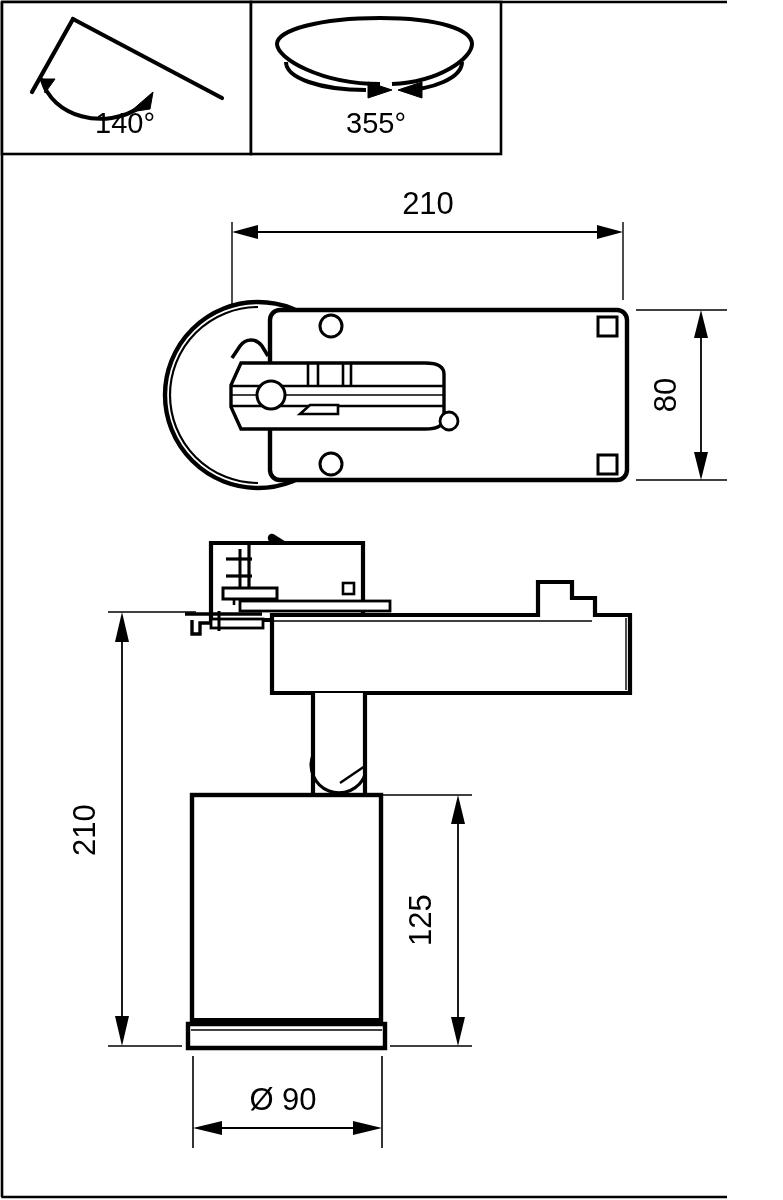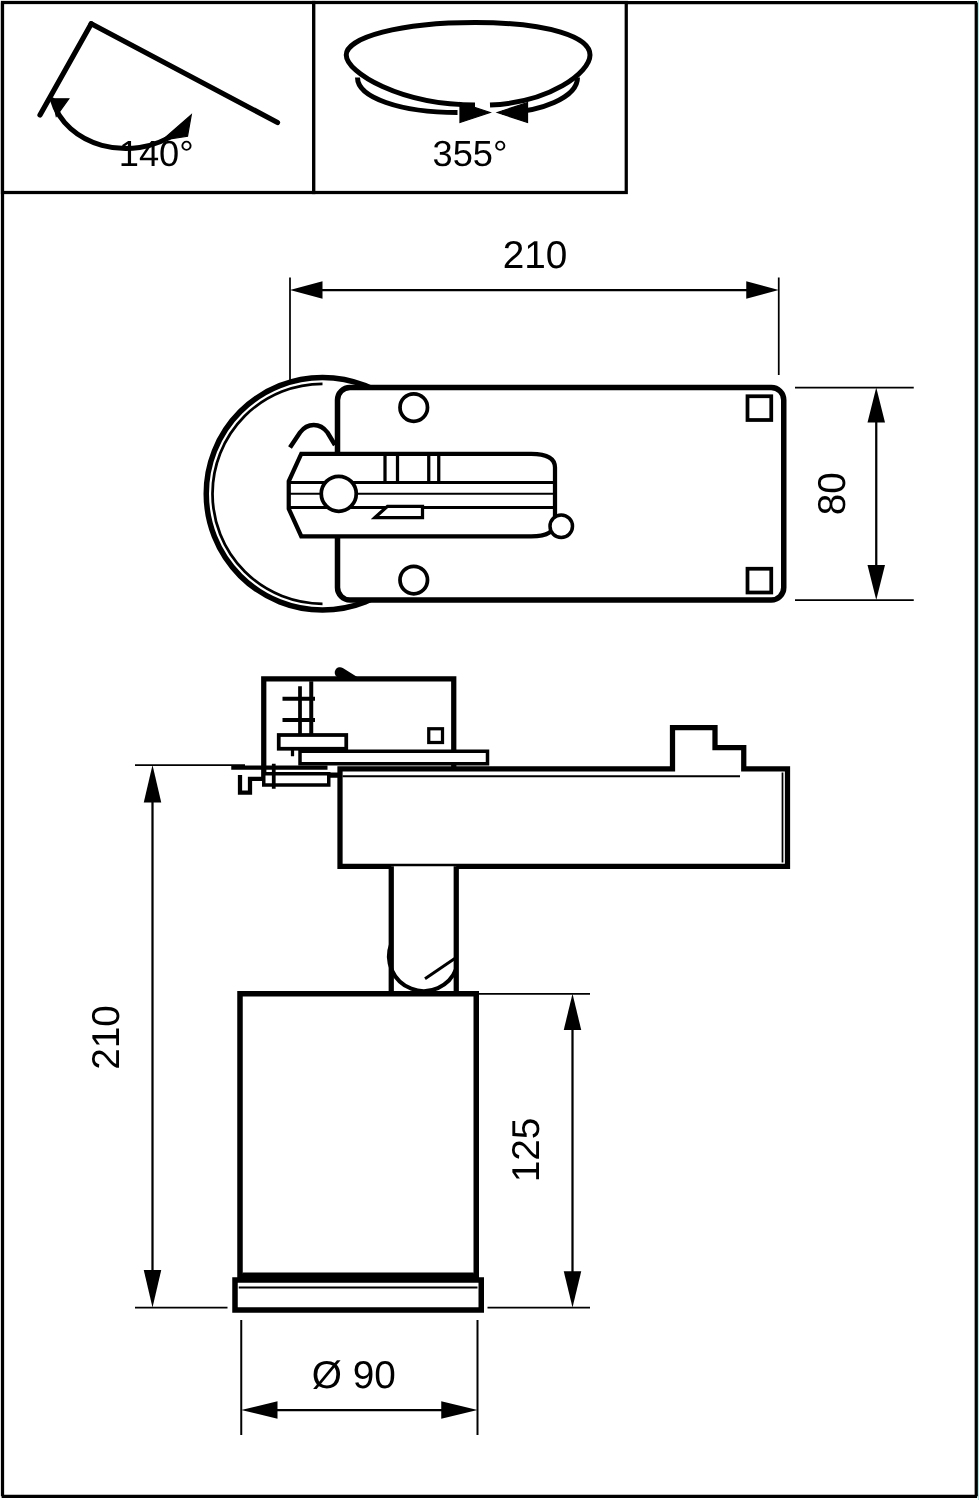--- a/index.html
+++ b/index.html
@@ -6,23 +6,23 @@
   html, body {
     margin: 0;
     padding: 0;
     background: #ffffff;
   }
   body {
     font-family: "Liberation Sans", sans-serif;
   }
   #sheet {
     position: relative;
-    width: 783px;
+    width: 727px;
     height: 1200px;
-    background: #14b8a6;
+    background: #fde047;
     overflow: hidden;
   }
   #sheet svg {
     display: block;
   }
   .dim-text {
     font-family: "Liberation Sans", sans-serif;
     font-weight: 400;
     fill: #000000;
   }

